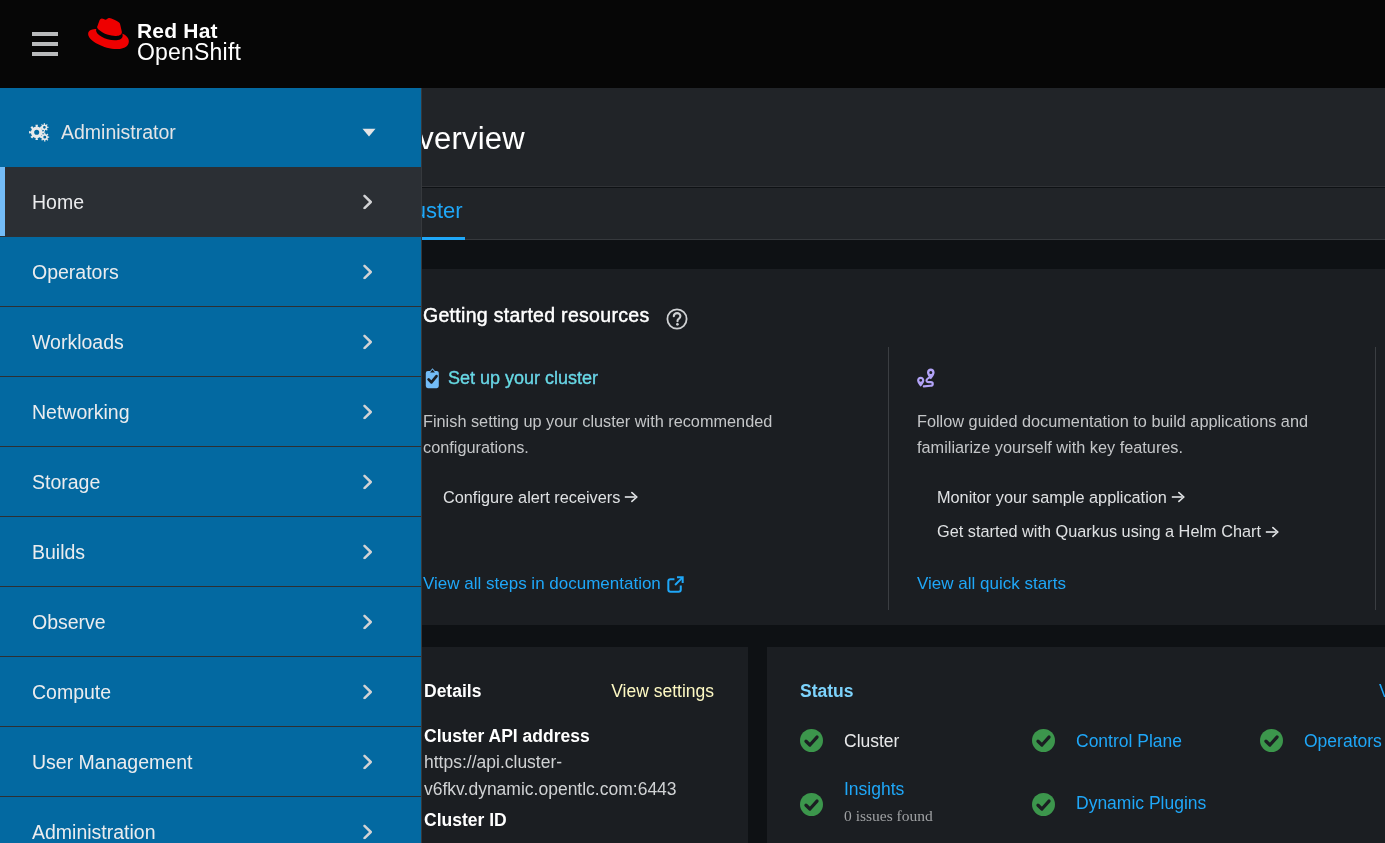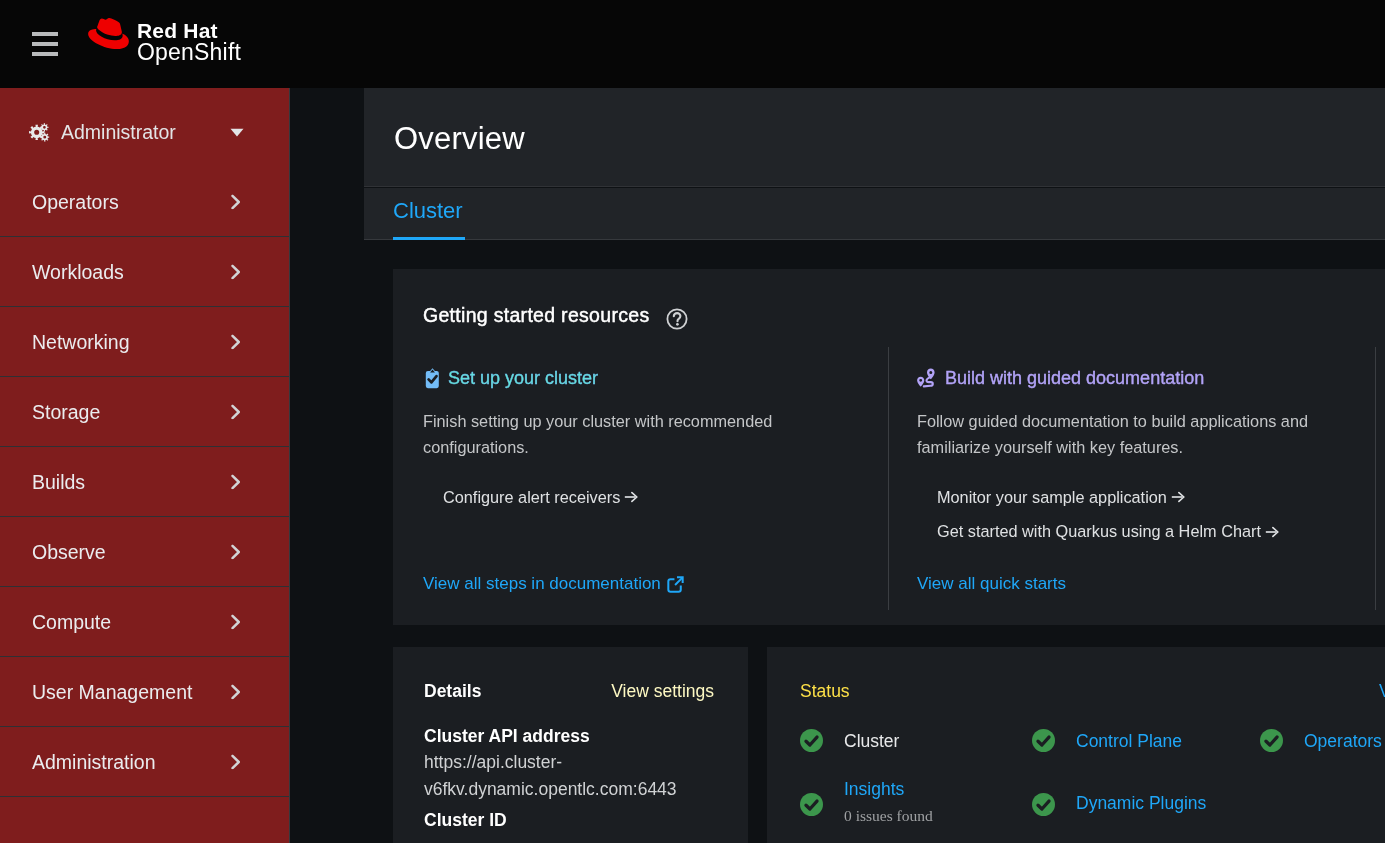--- a/index.html
+++ b/index.html
@@ -10,21 +10,21 @@
   #masthead { position:absolute; left:0; top:0; width:1385px; height:88px; background:#060606; z-index:30; }
   #nav-toggle { position:absolute; left:32px; top:30px; width:26px; height:26px; cursor:pointer; }
   #nav-toggle .bar { position:absolute; left:0; width:26px; height:3.8px; background:#b9babc; }
   #brand { position:absolute; left:88px; top:14px; display:flex; }
   #fedora { width:41px; height:33px; margin-top:2px; }
   #brand-text { margin-left:8px; color:#fff; margin-top:6px; }
   #brand-line1 { font-size:21px; font-weight:700; line-height:21px; letter-spacing:0.2px; }
   #brand-line2 { font-size:23px; font-weight:400; line-height:23px; letter-spacing:0.2px; }
 
   
-  #sidebar { position:absolute; left:0; top:88px; width:290px; height:755px; background:#7f1d1d; border-right:1px solid #36393d; z-index:20; }
+  #sidebar { position:absolute; left:0; top:88px; width:422px; height:755px; background:#0369a1; border-right:1px solid #36393d; z-index:20; }
   #perspective { position:relative; height:79px; }
   #perspective-inner { position:absolute; left:29px; top:10px; right:45px; height:69px; display:flex; align-items:center; cursor:pointer; }
   #gears-icon { width:21px; height:19px; margin-right:11px; }
   #perspective-label { font-size:19.5px; color:#e3e4e6; flex:1; }
   #caret-icon { width:14px; height:9px; }
   .nav-item { position:relative; height:70px; border-bottom:1px solid #2d3034; cursor:pointer; background:transparent; }
   .nav-item .label { position:absolute; left:32px; top:50%; transform:translateY(-50%); font-size:19.5px; color:#ebecee; }
   .nav-item .chev { position:absolute; right:48.5px; top:50%; transform:translateY(-50%); width:9.5px; height:15.5px; }
   .nav-item.current { background:#2b2f34; }
   .nav-item.current::before { content:""; position:absolute; left:0; top:0; bottom:0; width:5px; background:#73bcf7; }
@@ -65,21 +65,21 @@
   #details-card { left:393px; top:647px; width:355px; height:300px; }
   #details-head { position:absolute; left:31px; top:34px; right:34px; display:flex; justify-content:space-between; }
   #details-title { font-size:17.5px; font-weight:700; color:#fff; }
   #details-action { font-size:17.5px; color:#fef9c3; cursor:pointer; }
   #details-body { position:absolute; left:31px; top:79px; right:20px; }
   .detail-label { font-size:17.5px; font-weight:700; color:#fff; margin-bottom:2px; }
   .detail-value { font-size:17.5px; color:#d0d2d4; line-height:27px; margin-bottom:7px; max-width:262px; overflow-wrap:break-word; }
 
   #status-card { left:767px; top:647px; width:800px; height:300px; }
   #status-head { position:absolute; left:33px; top:34px; }
-  #status-title { font-size:17.5px; font-weight:400; color:#fde047; }
+  #status-title { font-size:17.5px; font-weight:700; color:#7dd3fc; }
   #status-action { position:absolute; left:612px; top:34px; font-size:17.5px; color:#1fa7f8; cursor:pointer; white-space:nowrap; }
   .status-item { position:absolute; display:flex; }
   .status-item .sicon { width:23px; height:23px; flex:none; }
   .status-item .stext { margin-left:21px; }
   .status-label { font-size:17.5px; color:#e8e9ea; }
   .status-label.link { color:#1fa7f8; cursor:pointer; }
   .status-sub { font-size:15.5px; color:#9fa1a3; margin-top:7px;font-family:Liberation Serif, serif; }
   #st-0 { left:33px; top:82px; }
   #st-1 { left:265px; top:82px; }
   #st-2 { left:493px; top:82px; }
@@ -120,20 +120,26 @@
           <path fill="#e8e9ea" fill-rule="evenodd" d="M22.24 3.83 A4.70 4.70 0 0 1 22.24 5.37 L20.95 5.16 A3.40 3.40 0 0 1 20.37 6.58 L21.42 7.33 A4.70 4.70 0 0 1 20.33 8.42 L19.58 7.37 A3.40 3.40 0 0 1 18.16 7.95 L18.37 9.24 A4.70 4.70 0 0 1 16.83 9.24 L17.04 7.95 A3.40 3.40 0 0 1 15.62 7.37 L14.87 8.42 A4.70 4.70 0 0 1 13.78 7.33 L14.83 6.58 A3.40 3.40 0 0 1 14.25 5.16 L12.96 5.37 A4.70 4.70 0 0 1 12.96 3.83 L14.25 4.04 A3.40 3.40 0 0 1 14.83 2.62 L13.78 1.87 A4.70 4.70 0 0 1 14.87 0.78 L15.62 1.83 A3.40 3.40 0 0 1 17.04 1.25 L16.83 -0.04 A4.70 4.70 0 0 1 18.37 -0.04 L18.16 1.25 A3.40 3.40 0 0 1 19.58 1.83 L20.33 0.78 A4.70 4.70 0 0 1 21.42 1.87 L20.37 2.62 A3.40 3.40 0 0 1 20.95 4.04 Z M19.15 4.60 A1.55 1.55 0 1 0 16.05 4.60 A1.55 1.55 0 1 0 19.15 4.60 Z"></path>
           <path fill="#e8e9ea" fill-rule="evenodd" d="M23.03 14.96 A5.10 5.10 0 0 1 23.03 16.64 L21.65 16.41 A3.70 3.70 0 0 1 21.01 17.95 L22.15 18.77 A5.10 5.10 0 0 1 20.97 19.95 L20.15 18.81 A3.70 3.70 0 0 1 18.61 19.45 L18.84 20.83 A5.10 5.10 0 0 1 17.16 20.83 L17.39 19.45 A3.70 3.70 0 0 1 15.85 18.81 L15.03 19.95 A5.10 5.10 0 0 1 13.85 18.77 L14.99 17.95 A3.70 3.70 0 0 1 14.35 16.41 L12.97 16.64 A5.10 5.10 0 0 1 12.97 14.96 L14.35 15.19 A3.70 3.70 0 0 1 14.99 13.65 L13.85 12.83 A5.10 5.10 0 0 1 15.03 11.65 L15.85 12.79 A3.70 3.70 0 0 1 17.39 12.15 L17.16 10.77 A5.10 5.10 0 0 1 18.84 10.77 L18.61 12.15 A3.70 3.70 0 0 1 20.15 12.79 L20.97 11.65 A5.10 5.10 0 0 1 22.15 12.83 L21.01 13.65 A3.70 3.70 0 0 1 21.65 15.19 Z M19.65 15.80 A1.65 1.65 0 1 0 16.35 15.80 A1.65 1.65 0 1 0 19.65 15.80 Z"></path>
         </svg>
         <span id="perspective-label">Administrator</span>
         <svg id="caret-icon" viewBox="0 0 14 9">
           <path fill="#e3e4e6" d="M0.5 0.8 L13.5 0.8 L7 8.4 Z"></path>
         </svg>
       </div>
     </div>
     <nav id="nav">
+      <div class="nav-item current">
+        <span class="label">Home</span>
+        <svg class="chev" viewBox="0 0 10 16">
+            <path d="M1.6 1.6 L8.2 8 L1.6 14.4" stroke="#d2d3d5" stroke-width="2.6" fill="none" stroke-linecap="round" stroke-linejoin="round"></path>
+          </svg>
+      </div>
       <div class="nav-item">
         <span class="label">Operators</span>
         <svg class="chev" viewBox="0 0 10 16">
             <path d="M1.6 1.6 L8.2 8 L1.6 14.4" stroke="#d2d3d5" stroke-width="2.6" fill="none" stroke-linecap="round" stroke-linejoin="round"></path>
           </svg>
       </div>
       <div class="nav-item">
         <span class="label">Workloads</span>
         <svg class="chev" viewBox="0 0 10 16">
             <path d="M1.6 1.6 L8.2 8 L1.6 14.4" stroke="#d2d3d5" stroke-width="2.6" fill="none" stroke-linecap="round" stroke-linejoin="round"></path>
@@ -237,21 +243,20 @@
       </div>
     </div>
 
     <div class="gs-col" id="gs-col-2">
       <div class="gs-col-head">
         <svg class="ticon" viewBox="0 0 20 21">
           <path fill="#b2a3f7" fill-rule="evenodd" d="M13.8 0.6 C11.7 0.6 10 2.3 10 4.4 C10 7.2 13.8 11.2 13.8 11.2 C13.8 11.2 17.6 7.2 17.6 4.4 C17.6 2.3 15.9 0.6 13.8 0.6 Z M13.8 5.9 A1.5 1.5 0 1 1 13.8 2.9 A1.5 1.5 0 0 1 13.8 5.9 Z"></path>
           <path fill="#b2a3f7" fill-rule="evenodd" d="M3.7 8.7 C1.7 8.7 0.1 10.3 0.1 12.3 C0.1 15 3.7 18.8 3.7 18.8 C3.7 18.8 7.3 15 7.3 12.3 C7.3 10.3 5.7 8.7 3.7 8.7 Z M3.7 13.8 A1.45 1.45 0 1 1 3.7 10.9 A1.45 1.45 0 0 1 3.7 13.8 Z"></path>
           <path d="M12.2 9.6 C10.2 10.6 9.4 11.5 9.5 12.6 C9.6 13.5 10.4 14.1 11.7 14.1 L13.8 14.1 C15.1 14.1 15.8 14.8 15.8 15.9 C15.8 17 15 17.7 13.6 17.8 L6.8 18.4" fill="none" stroke="#b2a3f7" stroke-width="2.1" stroke-linecap="round" stroke-linejoin="round"></path>
         </svg>
-        <span class="gs-col-title">Build with guided documentation</span>
       </div>
       <div class="gs-desc">Follow guided documentation to build applications and familiarize yourself with key features.</div>
       <div class="gs-links">
         <div class="gs-link">
           <span class="gs-link-text">Monitor your sample application</span>
           <svg class="arrow" viewBox="0 0 17 13">
             <line x1="1" y1="6.5" x2="14" y2="6.5" stroke="#dfe1e3" stroke-width="2"></line>
             <path d="M9.6 1.2 L15.6 6.5 L9.6 11.8" fill="none" stroke="#dfe1e3" stroke-width="2" stroke-linejoin="round" stroke-linecap="round"></path>
           </svg>
         </div>

